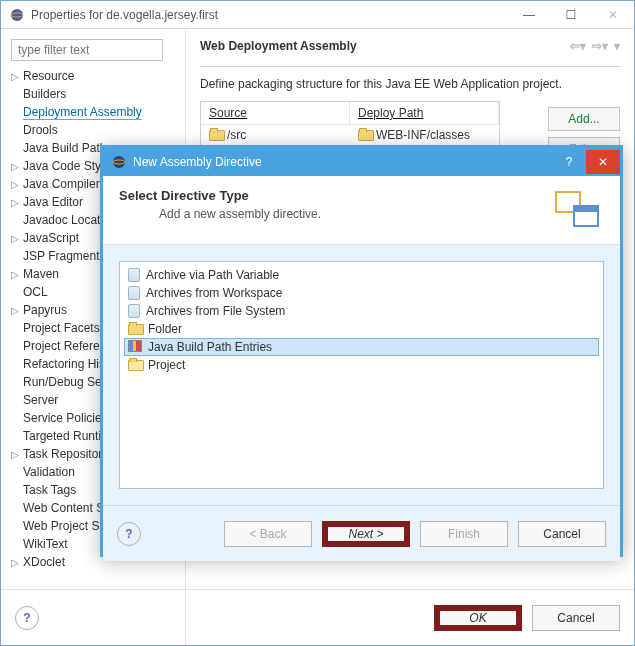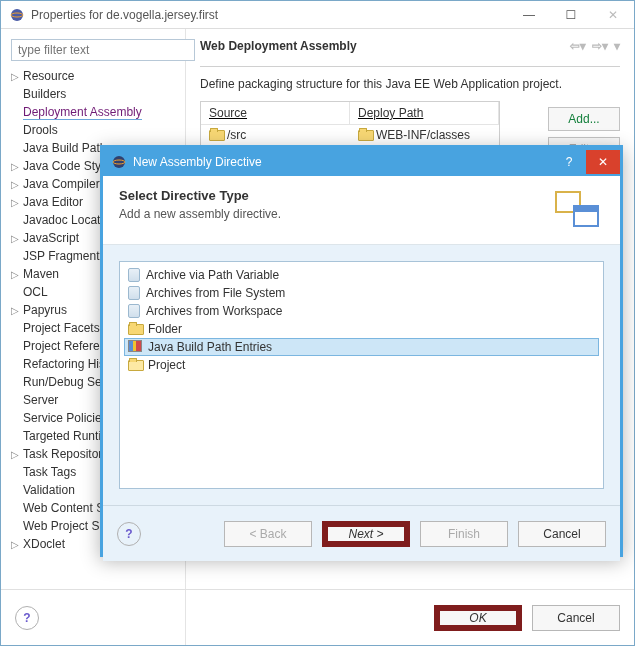--- a/index.html
+++ b/index.html
@@ -10,25 +10,25 @@
 .titlebar { height: 28px; background: #fff; display: flex; align-items: center; justify-content: space-between; border-bottom: 1px solid #ddd; }
 .titlebar-left { display: flex; align-items: center; gap: 6px; padding-left: 8px; }
 .titlebar-title { color: #555; font-size: 12px; }
 .title-icon { width: 16px; height: 16px; }
 .winbtns { display: flex; }
 .winbtn { width: 42px; height: 22px; display: flex; align-items: center; justify-content: center; background: #fff; color: #555; }
 .winbtn.close { background: #c75050; color: #fff; }
 .winbtn.dis { color:#bbb;}
 .props-body { display: flex; height: calc(100% - 28px); }
 .tree-pane { width: 185px; padding: 10px 6px; border-right: 1px solid #e4e4e4; }
-.filter { width: 184px; height: 22px; border: 1px solid #b7c8d7; padding: 2px 6px; color: #999; margin-bottom:6px; margin-left:4px; background:#fff;}
+.filter { width: 152px; height: 22px; border: 1px solid #b7c8d7; padding: 2px 6px; color: #999; margin-bottom:6px; margin-left:4px; background:#fff;}
 .tree { list-style: none; }
 .tree li { display: flex; align-items: center; height: 18px; padding-left: 4px; color: #333; white-space: nowrap; overflow: hidden; }
 .tree li .arrow { width: 12px; color: #888; font-size: 10px; display:inline-block;}
-.tree li.selected span.label { border-bottom: 1px solid #6aa5db; color:#701a75;}
+.tree li.selected span.label { border-bottom: 1px solid #6aa5db; color:#0369a1;}
 .tree li.noarrow .arrow{visibility:hidden;}
 .right-pane { flex:1; padding: 10px 14px 10px 14px; position:relative;}
 .section-header { font-size:14px; font-weight:bold; color:#333; display:flex; justify-content:space-between; align-items:center; border-bottom:1px solid #d0d0d0; padding-bottom:13px;}
 .navarrows { color:#bbb; display:flex; gap:6px; align-items:center;}
 .desc { color:#333; margin:10px 0;}
 .table-wrap { border:1px solid #cfcfcf; background:#fff; }
 .thead { display:flex; background:#fff; border-bottom:1px solid #e4e4e4;text-decoration:underline;}
 .thead div { flex:1; padding:4px 8px; border-right:1px solid #e4e4e4; color:#333;}
 .trow { display:flex;}
 .trow div { flex:1; padding:3px 8px; display:flex; align-items:flex-start; gap:4px; color:#333;}
@@ -51,21 +51,21 @@
 .lib-icon{width:14px;height:12px;display:inline-block;background:linear-gradient(90deg,#5a8fd6 0 30%,#f0c330 30% 60%,#d24a4a 60% 100%);border:1px solid #888;}
 
 
 .modal { position:absolute; top:145px; left:100px; width:523px; height:412px; border:3px solid #48a3e0; background:#fff; box-shadow:0 4px 18px rgba(0,0,0,.3);}
 .modal .titlebar{background:#48a3e0;border:none;height:28px;}
 .modal .titlebar-title{color:#fff;}
 .modal .winbtn{background:#48a3e0;color:#fff;height:24px;width:34px;}
 .modal .winbtn.close{background:#d9412c;}
 .modal-head{background:#fff;padding:12px 16px;display:flex;justify-content:space-between;align-items:flex-start;border-bottom:1px solid #dde5ea;}
 .modal-head h2{font-size:13px;font-weight:bold;color:#333;margin-bottom:4px;}
-.modal-head .sub{color:#555;}
+.modal-head .sub{color:#555;margin-left:40px;}
 .wiz-icon{width:52px;height:44px;}
 .modal-body{background:#e8f2fa;padding:16px;height:260px;}
 .listbox{background:#fff;border:1px solid #a8c3d8;height:228px;padding:4px;}
 .listbox .item{display:flex;align-items:flex-start;gap:6px;padding:2px 4px;color:#333;}
 .listbox .item.selected{background:#cde6f7;border:1px solid #7bb6e0;padding:1px 3px;}
 .modal-foot{height:56px;background:#e8f2fa;border-top:1px solid #cdd9e2;display:flex;align-items:center;justify-content:space-between;padding:0 14px;}
 </style>
 </head>
 <body>
 
@@ -171,33 +171,37 @@
           <li class="noarrow">
             <span class="arrow">▷</span>
             <span class="label">Targeted Runtimes</span>
           </li>
           <li>
             <span class="arrow">▷</span>
             <span class="label">Task Repository</span>
           </li>
           <li class="noarrow">
             <span class="arrow">▷</span>
+            <span class="label">Validation</span>
+          </li>
+          <li class="noarrow">
+            <span class="arrow">▷</span>
             <span class="label">Task Tags</span>
           </li>
           <li class="noarrow">
             <span class="arrow">▷</span>
-            <span class="label">Validation</span>
-          </li>
-          <li class="noarrow">
-            <span class="arrow">▷</span>
             <span class="label">Web Content Settings</span>
           </li>
           <li class="noarrow">
             <span class="arrow">▷</span>
             <span class="label">Web Project Settings</span>
+          </li>
+          <li class="noarrow">
+            <span class="arrow">▷</span>
+            <span class="label">WikiText</span>
           </li>
           <li>
             <span class="arrow">▷</span>
             <span class="label">XDoclet</span>
           </li>
         </ul>
     </div>
     <div class="right-pane">
       <div class="section-header">
         <span>Web Deployment Assembly</span>
@@ -265,25 +269,25 @@
     </svg>
   </div>
   <div class="modal-body">
     <div class="listbox" id="listbox">
         <div class="item">
           <span class="jar-icon"></span>
           <span>Archive via Path Variable</span>
         </div>
         <div class="item">
           <span class="jar-icon"></span>
+          <span>Archives from Workspace</span>
+        </div>
+        <div class="item">
+          <span class="jar-icon"></span>
           <span>Archives from File System</span>
-        </div>
-        <div class="item">
-          <span class="jar-icon"></span>
-          <span>Archives from Workspace</span>
         </div>
         <div class="item">
           <span class="folder-icon"></span>
           <span>Folder</span>
         </div>
         <div class="item selected">
           <span class="lib-icon"></span>
           <span>Java Build Path Entries</span>
         </div>
         <div class="item">

